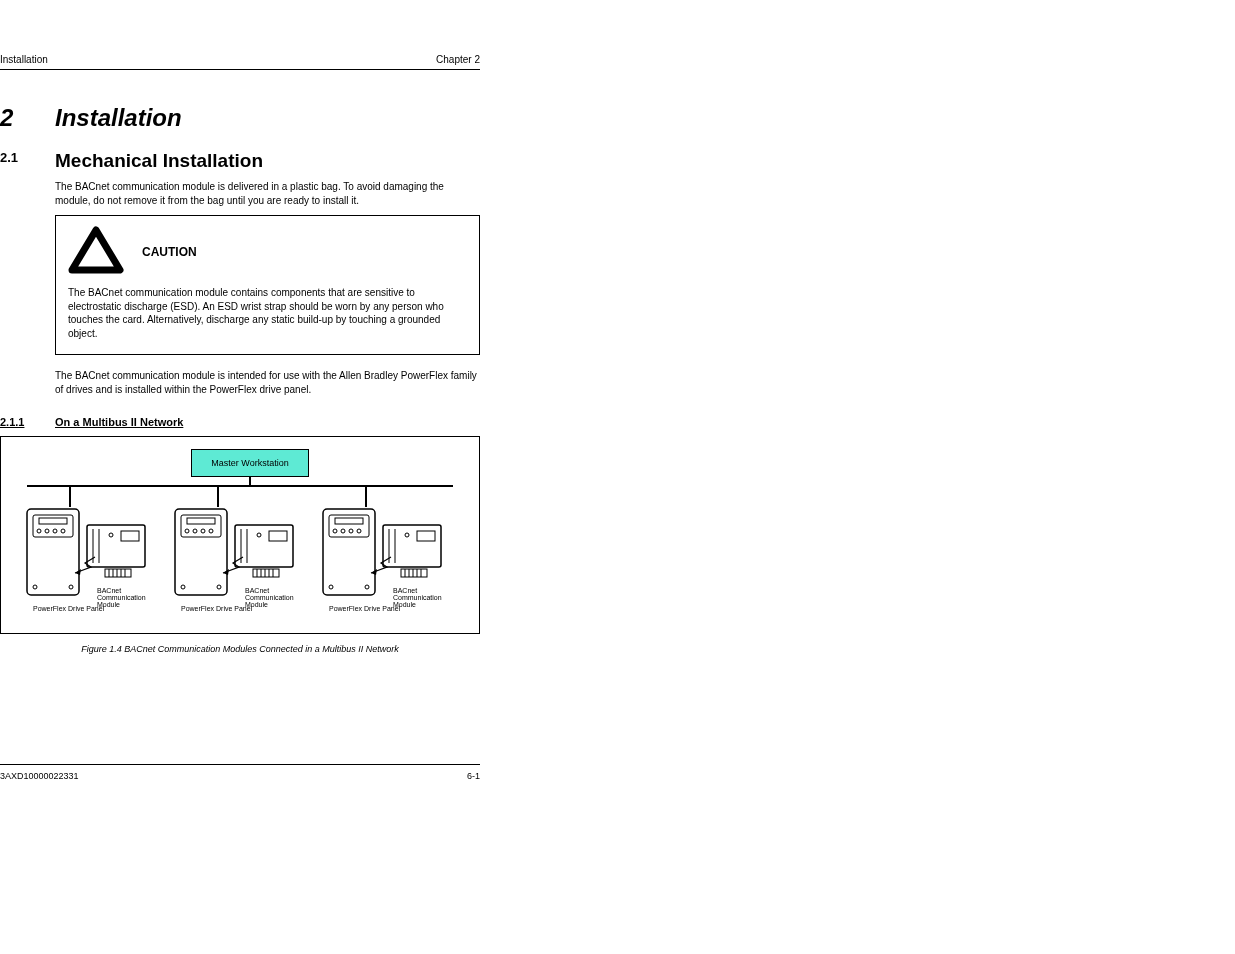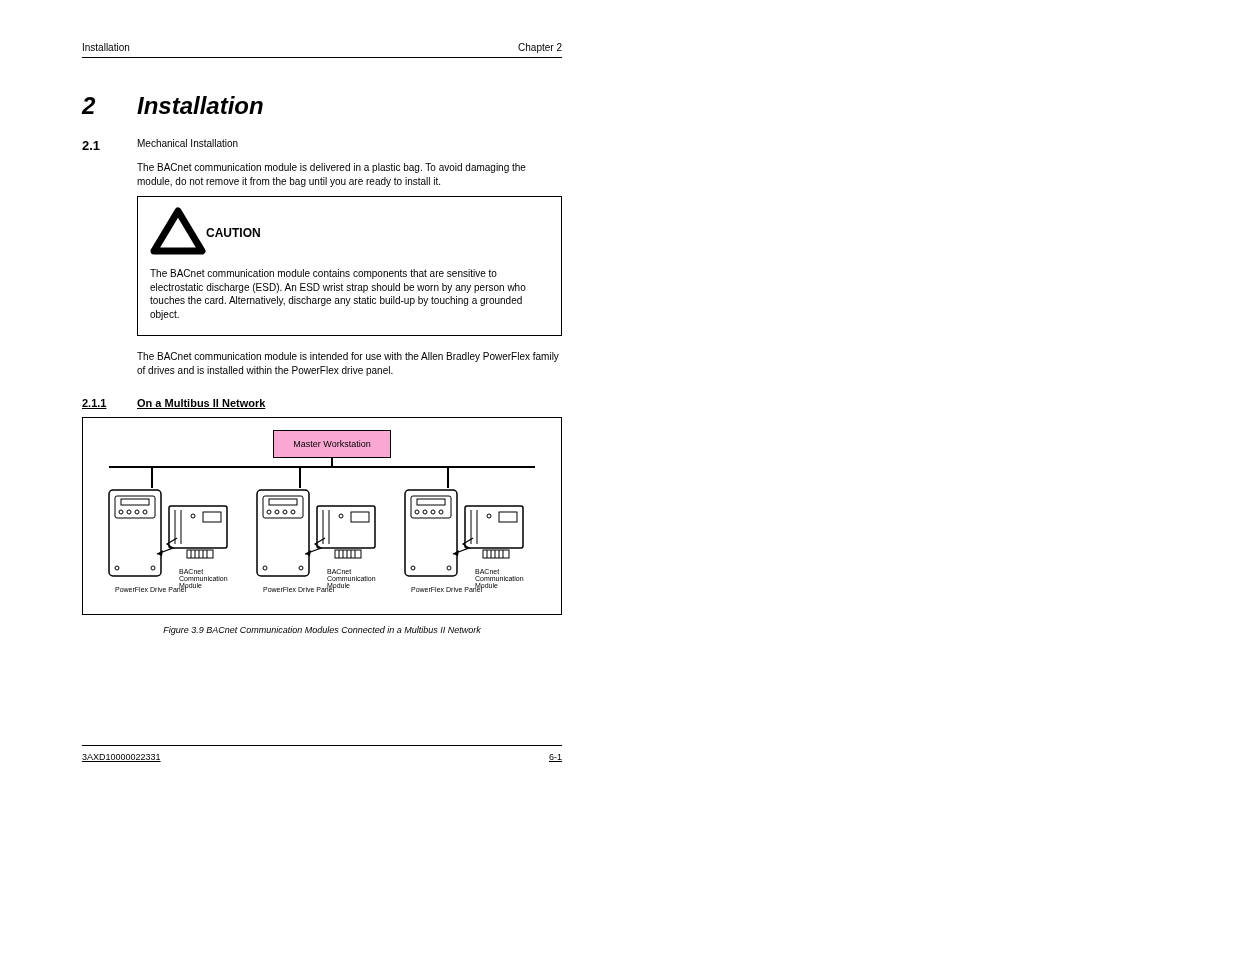--- a/index.html
+++ b/index.html
@@ -6,22 +6,21 @@
     body {
       background: #fff;
       width: 1235px;
       height: 954px;
       font-family: Arial, Helvetica, sans-serif;
       color: #000;
       position: relative;
     }
     .page {
       width: 480px;
-      margin-left: 82px;
-      padding-top: 42px;
+      padding-top: 54px;
       padding-bottom: 40px;
     }
     .header-row {
       display: flex;
       justify-content: space-between;
       align-items: baseline;
       font-size: 10px;
       margin-bottom: 4px;
     }
     .header-rule {
@@ -49,22 +48,22 @@
       display: flex;
       margin-top: 18px;
       margin-bottom: 8px;
     }
     .section-num {
       font-weight: bold;
       font-size: 13px;
       width: 55px;
     }
     .section-title {
-      font-weight: normal;
-      font-size: 10px;
+      font-weight: bold;
+      font-size: 19px;
     }
     .subsection-row {
       display: flex;
       margin-top: 20px;
       margin-bottom: 6px;
       text-decoration: underline;
     }
     .subsection-num {
       font-weight: bold;
       font-size: 11px;
@@ -83,20 +82,21 @@
     }
     .callout {
       margin-left: 55px;
       border: 1px solid #000;
       padding: 10px 12px 14px 12px;
       margin-top: 6px;
     }
     .callout-head {
       display: flex;
       align-items: center;
+      gap: 18px;
       margin-bottom: 8px;
     }
     .callout-head .label {
       font-weight: bold;
       font-size: 12px;
     }
     .callout-text {
       font-size: 10px;
       line-height: 1.35;
     }
@@ -114,21 +114,21 @@
       position: absolute;
       top: 0;
       left: 178px;
       width: 118px;
       height: 28px;
       border: 1px solid #000;
       display: flex;
       align-items: center;
       justify-content: center;
       font-size: 9px;
-      background: #f9a8d4;
+      background: #5eead4;
       z-index: 3;
     }
     .h-bus {
       position: absolute;
       top: 36px;
       left: 14px;
       right: 14px;
       height: 2px;
       background: #000;
       z-index: 1;
@@ -192,21 +192,20 @@
     .footer-rule {
       border: none;
       border-top: 1px solid #000;
       margin-top: 110px;
       margin-bottom: 6px;
     }
     .footer-row {
       display: flex;
       justify-content: space-between;
       font-size: 9px;
-      text-decoration: underline;
     }
   </style>
 </head>
 <body>
 
 <div class="page">
   <div class="header-row">
     <span>Installation</span>
     <span>Chapter 2</span>
   </div>
@@ -348,20 +347,20 @@
           <polyline points="24,2 14,8 20,12 4,18" fill="none" stroke="#000" stroke-width="1.2"></polyline>
           <polygon points="4,18 10,14 9,20" fill="#000"></polygon>
         </svg>
         <span class="panel-label">PowerFlex Drive Panel</span>
         <span class="mod-label">BACnet Communication Module</span>
       </div>
 
     </div>
   </div>
 
-  <div class="figure-caption">Figure 3.9 BACnet Communication Modules Connected in a Multibus II Network</div>
+  <div class="figure-caption">Figure 1.4 BACnet Communication Modules Connected in a Multibus II Network</div>
 
   <hr class="footer-rule">
   <div class="footer-row">
     <span>3AXD10000022331</span>
     <span>6-1</span>
   </div>
 </div>
 
 </body></html>

